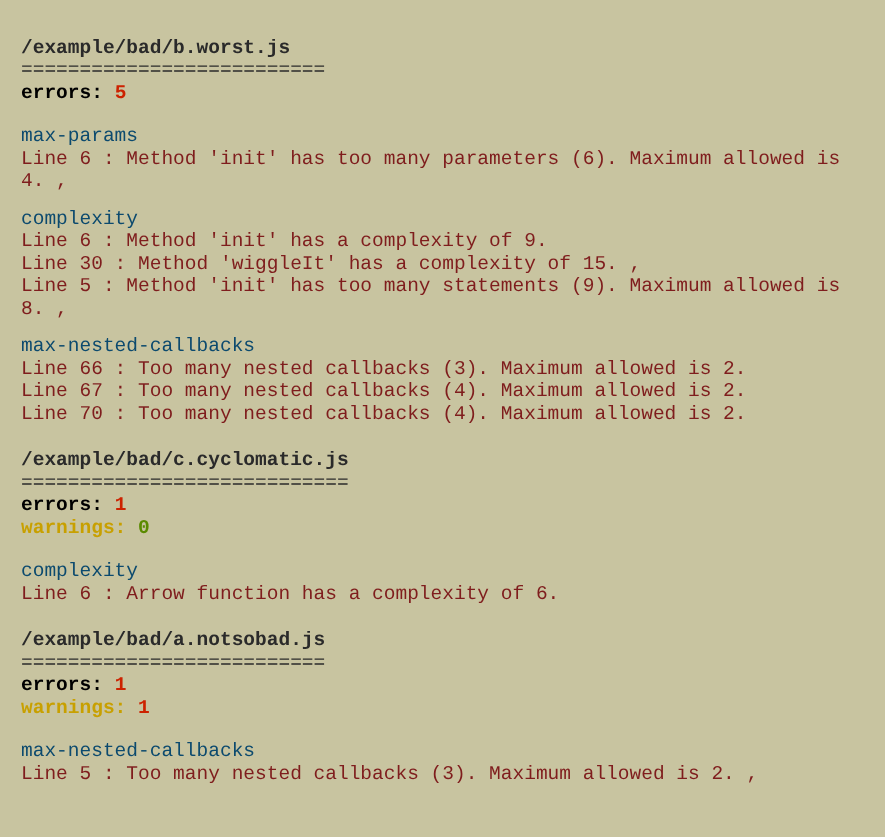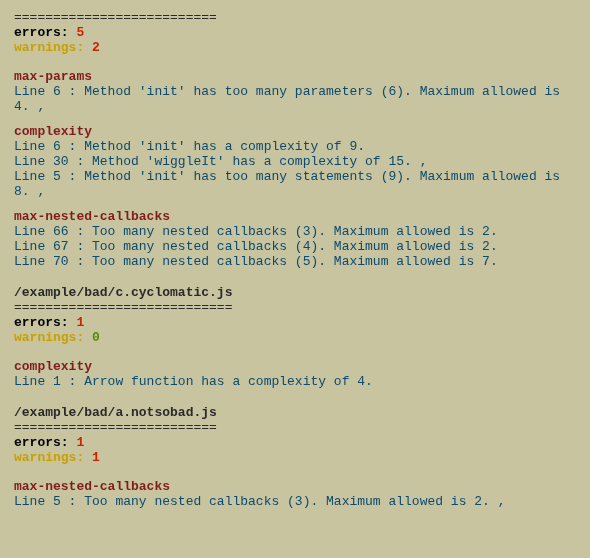--- a/index.html
+++ b/index.html
@@ -18,69 +18,67 @@
     }
     .separator {
       color: #2a2a2a;
     }
     .errors-line .label { color: #000000; font-weight: bold; }
     .errors-line .value-red { color: #cc2200; font-weight: bold; }
     .warnings-line .label { color: #c8a000; font-weight: bold; }
     .warnings-line .value-red { color: #cc2200; font-weight: bold; }
     .warnings-line .value-zero { color: #5a8a00; font-weight: bold; }
     .rule-name {
-      color: #7f1d1d;
-      font-weight: bold;
+      color: #0c4a6e;
+      font-weight: normal;
       margin-top: 10px;
     }
     .rule-message {
-      color: #0c4a6e;
+      color: #7f1d1d;
     }
     .spacer { height: 4px; }
   </style>
 </head>
 <body>
 
 <div>
 
   <div>
+    <div class="file-path">/example/bad/b.worst.js</div>
     <div class="separator">==========================</div>
     <div class="errors-line">
       <span class="label">errors: </span><span class="value-red">5</span>
-    </div>
-    <div class="warnings-line">
-      <span class="label">warnings: </span><span class="value-red">2</span>
     </div>
 
     <div class="spacer"></div>
     <div class="rule-name">max-params</div>
     <div class="rule-message">Line 6 : Method 'init' has too many parameters (6). Maximum allowed is 4. ,</div>
     <div class="rule-name">complexity</div>
     <div class="rule-message">Line 6 : Method 'init' has a complexity of 9.</div>
     <div class="rule-message">Line 30 : Method 'wiggleIt' has a complexity of 15. ,</div>
     <div class="rule-message">Line 5 : Method 'init' has too many statements (9). Maximum allowed is 8. ,</div>
     <div class="rule-name">max-nested-callbacks</div>
     <div class="rule-message">Line 66 : Too many nested callbacks (3). Maximum allowed is 2.</div>
     <div class="rule-message">Line 67 : Too many nested callbacks (4). Maximum allowed is 2.</div>
-    <div class="rule-message">Line 70 : Too many nested callbacks (5). Maximum allowed is 7.</div>
+    <div class="rule-message">Line 70 : Too many nested callbacks (4). Maximum allowed is 2.</div>
   </div>
 
   <div style="margin-top:16px;">
     <div class="file-path">/example/bad/c.cyclomatic.js</div>
     <div class="separator">============================</div>
     <div class="errors-line">
       <span class="label">errors: </span><span class="value-red">1</span>
     </div>
     <div class="warnings-line">
       <span class="label">warnings: </span><span class="value-zero">0</span>
     </div>
 
     <div class="spacer"></div>
     <div class="rule-name">complexity</div>
-    <div class="rule-message">Line 1 : Arrow function has a complexity of 4.</div>
+    <div class="rule-message">Line 6 : Arrow function has a complexity of 6.</div>
   </div>
 
   <div style="margin-top:16px;">
     <div class="file-path">/example/bad/a.notsobad.js</div>
     <div class="separator">==========================</div>
     <div class="errors-line">
       <span class="label">errors: </span><span class="value-red">1</span>
     </div>
     <div class="warnings-line">
       <span class="label">warnings: </span><span class="value-red">1</span>

